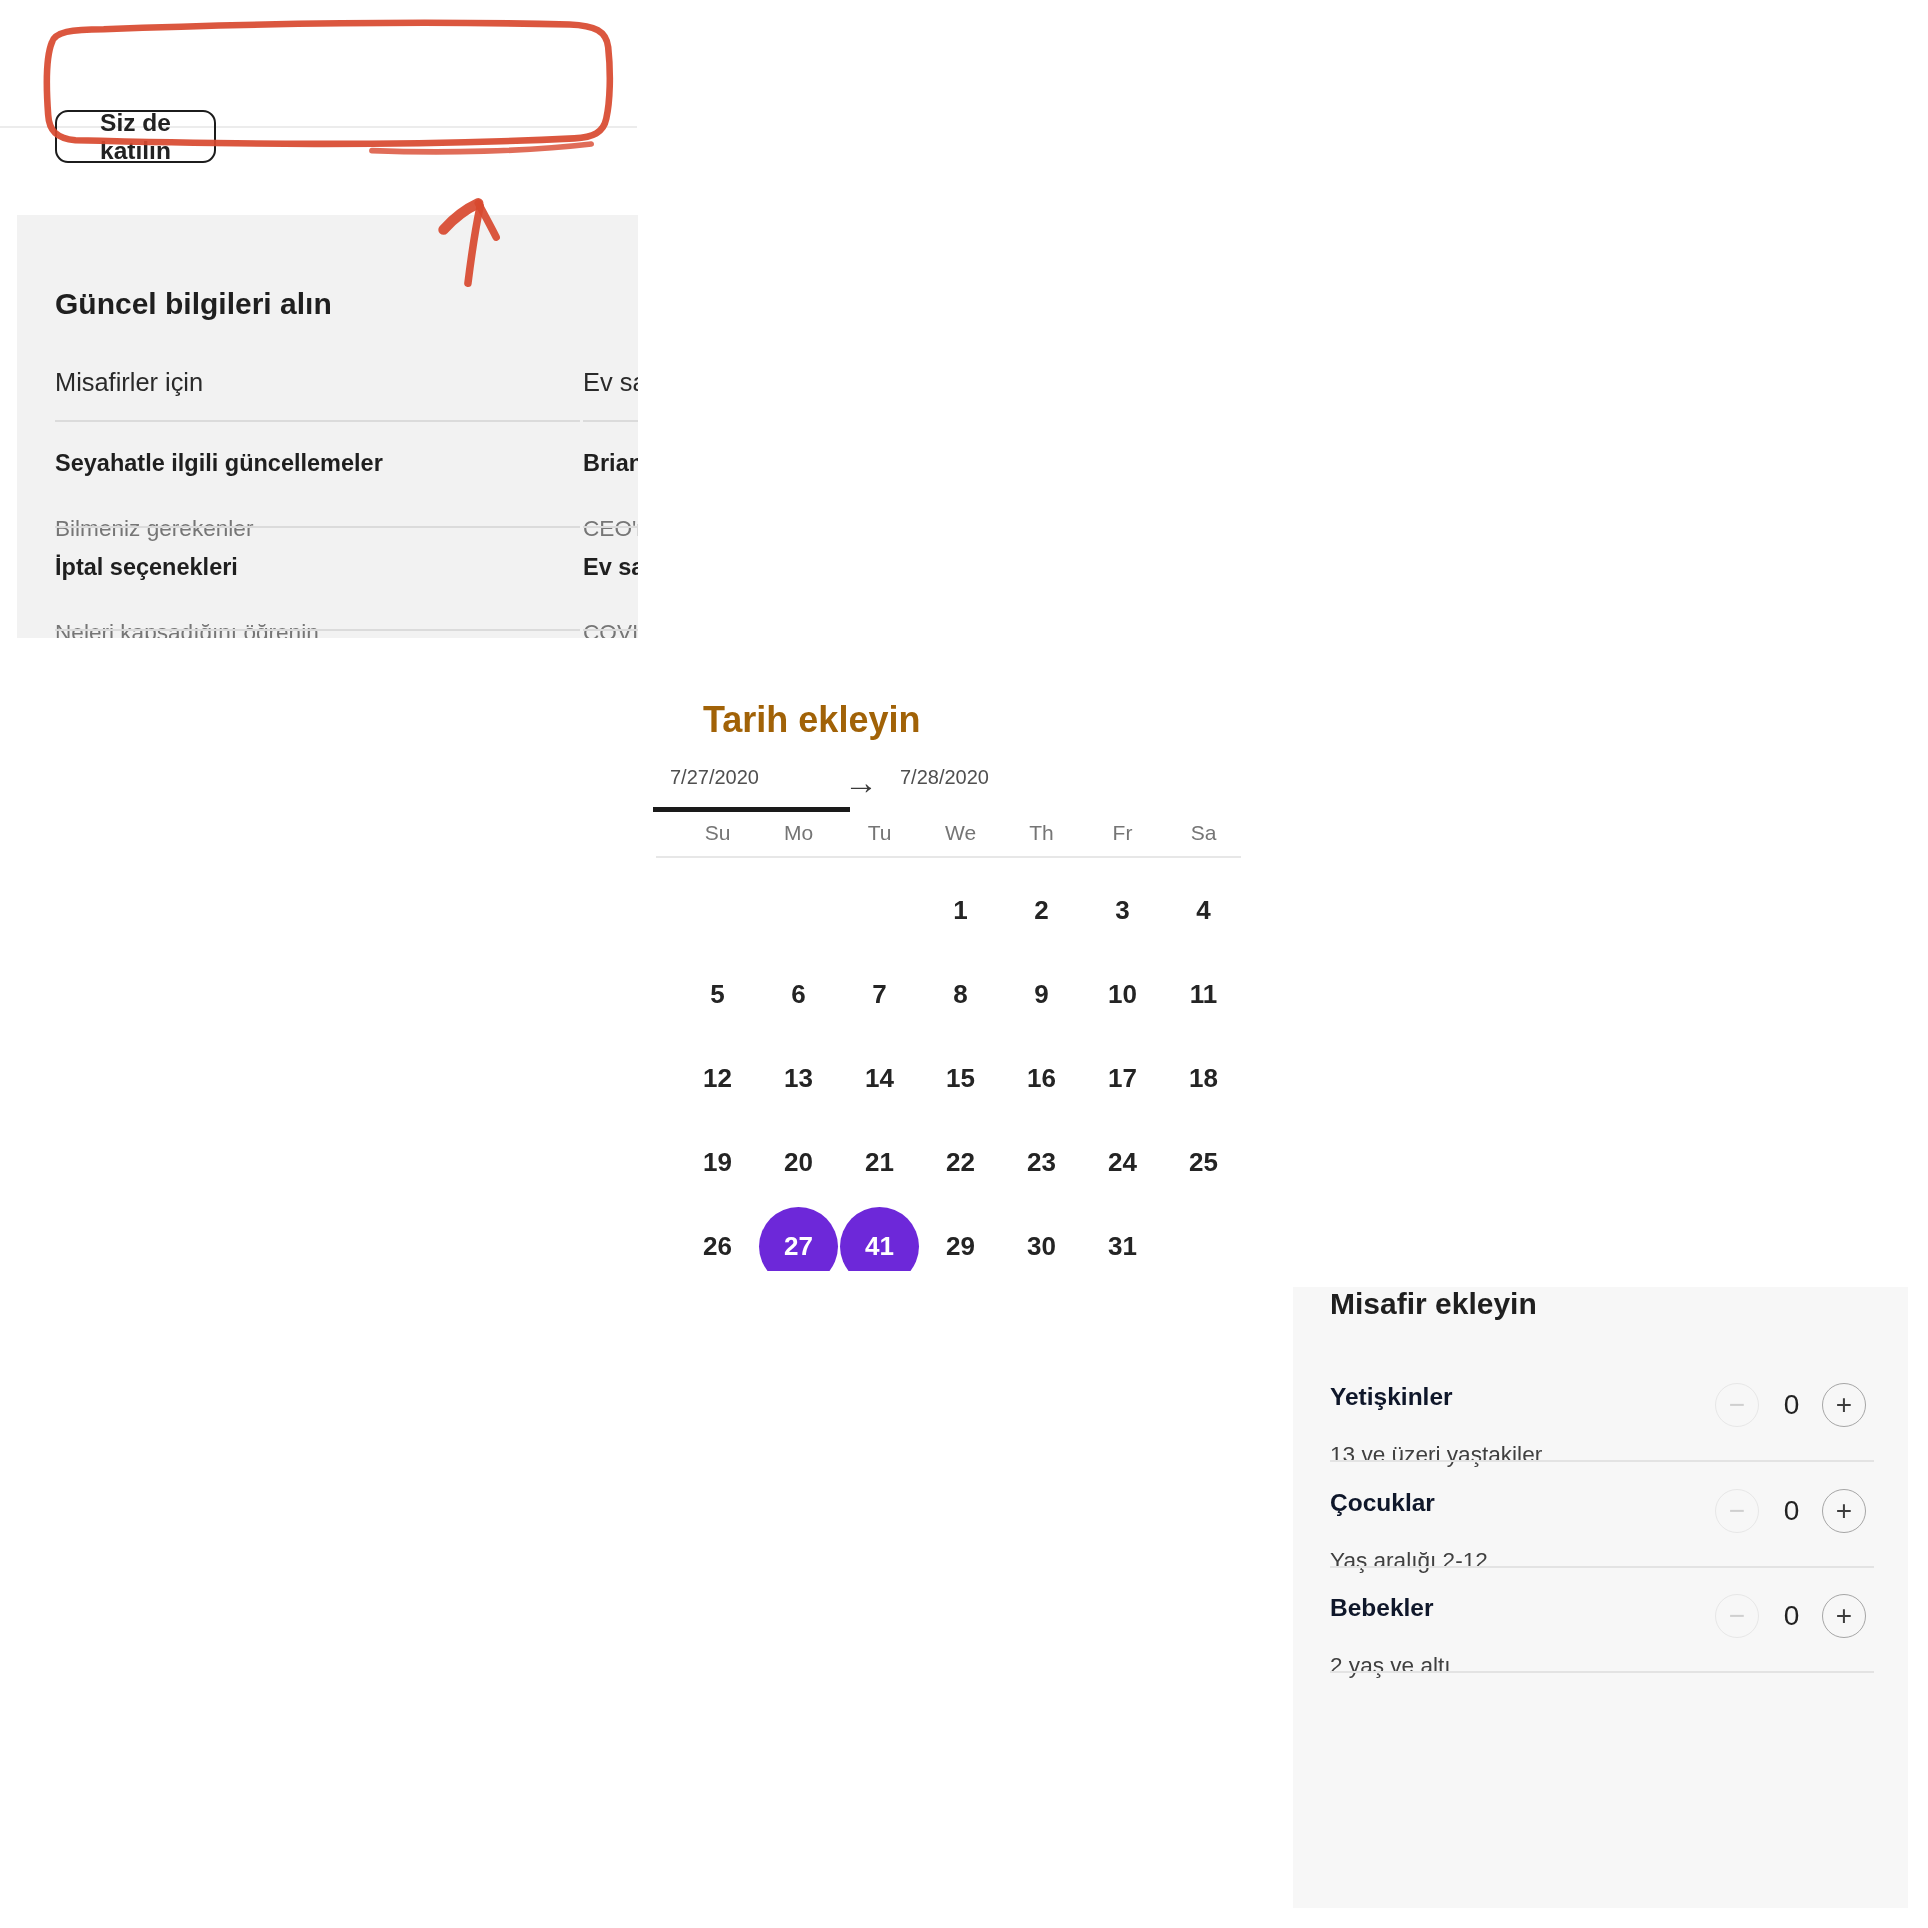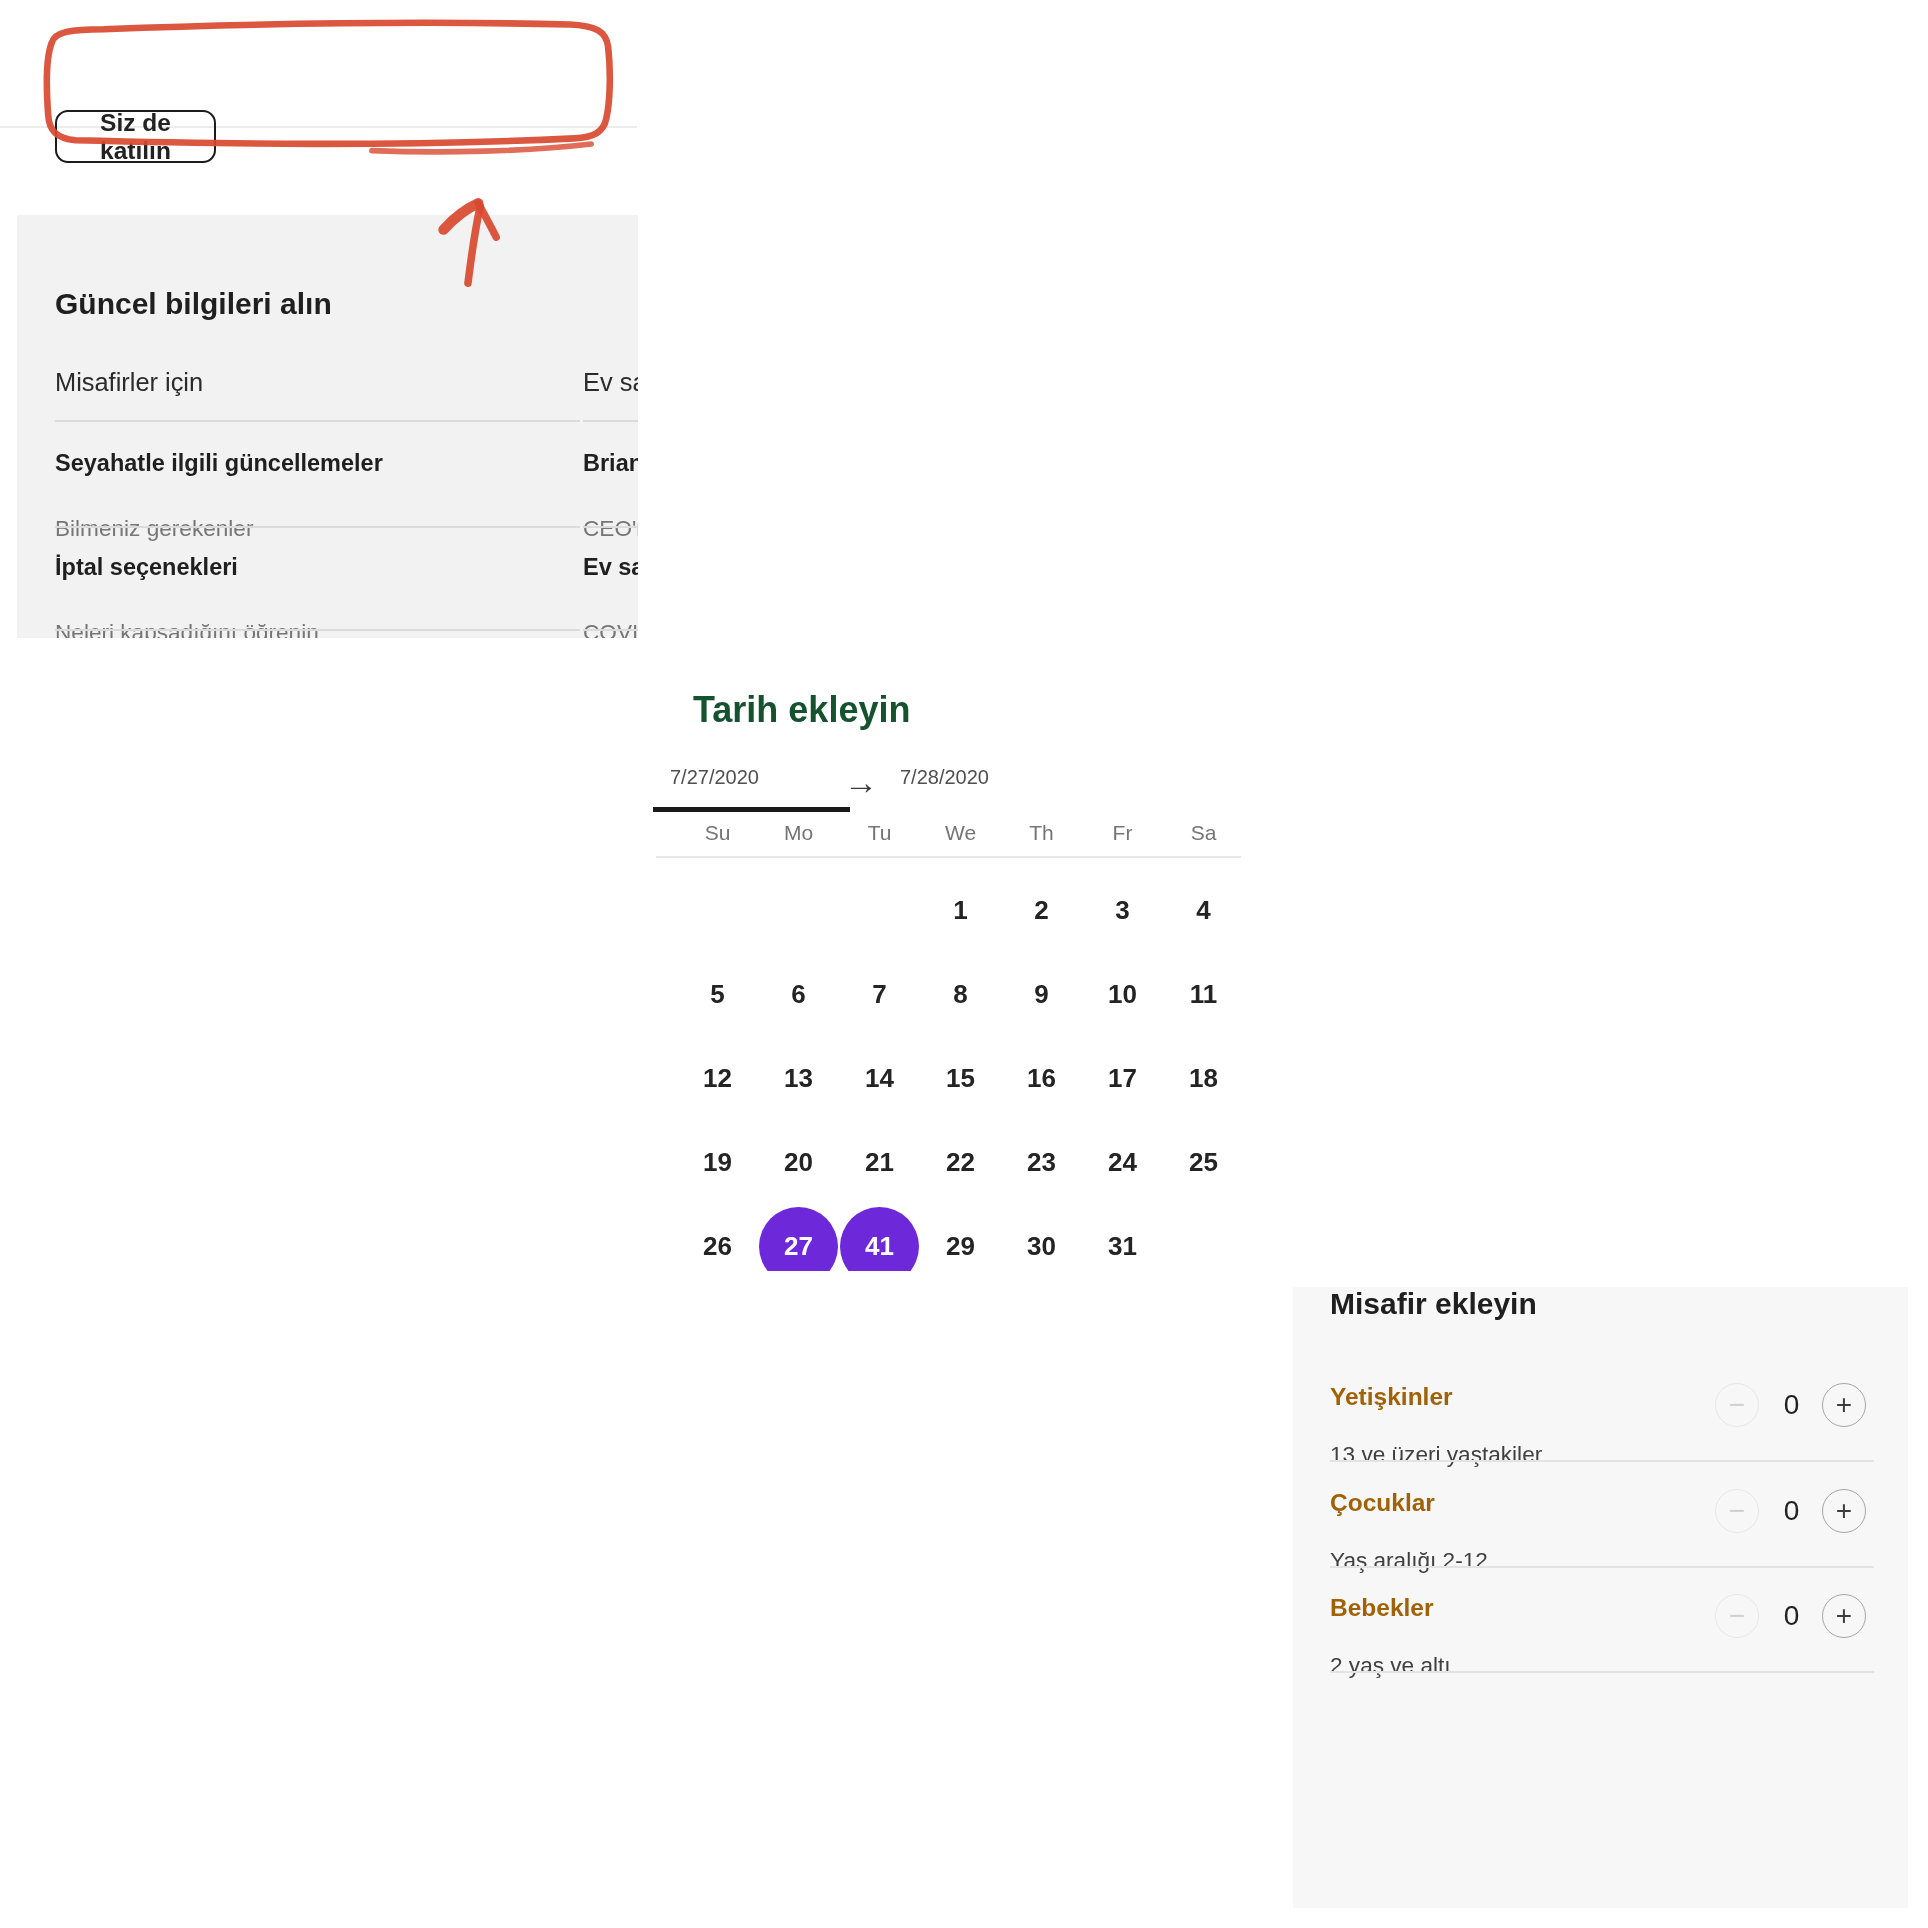--- a/index.html
+++ b/index.html
@@ -23,40 +23,40 @@
   .u-div{position:absolute;height:1.9px;background:#dbdbdb;}
   .u-item-title{position:absolute;font-size:23.5px;font-weight:700;color:#1f1f1f;white-space:nowrap;}
   .u-item-sub{position:absolute;font-size:22.6px;color:#767676;white-space:nowrap;margin-top:36px;}
   .colL{left:38px;} .colR{left:566px;}
 
   
   .annot{position:absolute;left:0;top:0;pointer-events:none;}
   .annot path{fill:none;stroke-linecap:round;stroke-linejoin:round;}
 
   
-  .dp-title{position:absolute;left:692px;top:688px;margin:1px;font-size:36px;font-weight:700;color:#14532d;}
+  .dp-title{position:absolute;left:692px;top:688px;margin:11px;font-size:36px;font-weight:700;color:#a16207;}
   .date-val{position:absolute;top:766px;font-size:20px;color:#4f4f4f;white-space:nowrap;}
   .date-start{left:670px;} .date-end{left:900px;}
   .date-arrow{position:absolute;left:844px;top:763px;font-size:34px;color:#3a3a3a;}
   .tab-underline{position:absolute;left:653px;top:807px;width:197px;height:4.7px;background:#1a1a1a;}
   .weekdays{position:absolute;left:677px;top:821px;display:grid;grid-template-columns:repeat(7,81px);}
   .wd-cell{text-align:center;font-size:21px;color:#757575;}
   .wd-divider{position:absolute;left:656px;top:856px;width:585px;height:1.9px;background:#e7e7e7;}
   .cal-clip{position:absolute;left:650px;top:868px;width:631px;height:403px;overflow:hidden;}
   .cal-grid{position:absolute;left:27px;top:0;display:grid;grid-template-columns:repeat(7,81px);grid-auto-rows:84px;}
   .day-cell{display:flex;align-items:center;justify-content:center;}
   .day-num{width:79px;height:79px;display:flex;align-items:center;justify-content:center;border-radius:50%;
            font-size:26px;font-weight:700;color:#242424;}
   .day-num.selected{background:#6d28d9;color:#ffffff;}
 
   
   .guests{position:absolute;left:1293px;top:1287px;width:615px;height:621px;background:#f7f7f7;}
   .guests h2{position:absolute;left:37px;top:0;margin:0;font-size:30px;font-weight:700;color:#1f1f1f;}
   .guest-row{position:absolute;left:37px;width:544px;height:105px;}
-  .g-label{position:absolute;left:0;top:0;font-size:24.5px;font-weight:700;color:#a16207;white-space:nowrap;}
+  .g-label{position:absolute;left:0;top:0;font-size:24.5px;font-weight:700;color:#0f172a;white-space:nowrap;}
   .g-sub{position:absolute;left:0;top:30px;font-size:22.6px;color:#404040;white-space:nowrap;margin-top:29px;}
   .g-divider{position:absolute;left:0;top:77px;width:544px;height:1.9px;background:#e3e3e3;}
   .step-btn{position:absolute;top:0;width:44px;height:44px;border-radius:50%;background:transparent;
             display:flex;align-items:center;justify-content:center;font-size:28px;line-height:1;padding:0;
             font-family:inherit;cursor:pointer;}
   .step-btn.minus{left:385px;border:1.9px solid #e7e7e7;color:#cfcfcf;}
   .step-btn.plus{left:492px;border:1.9px solid #a6a6a6;color:#3d3d3d;}
   .g-count{position:absolute;left:435px;top:0;width:53px;height:44px;display:flex;align-items:center;
            justify-content:center;font-size:28px;color:#222;}
 </style>

